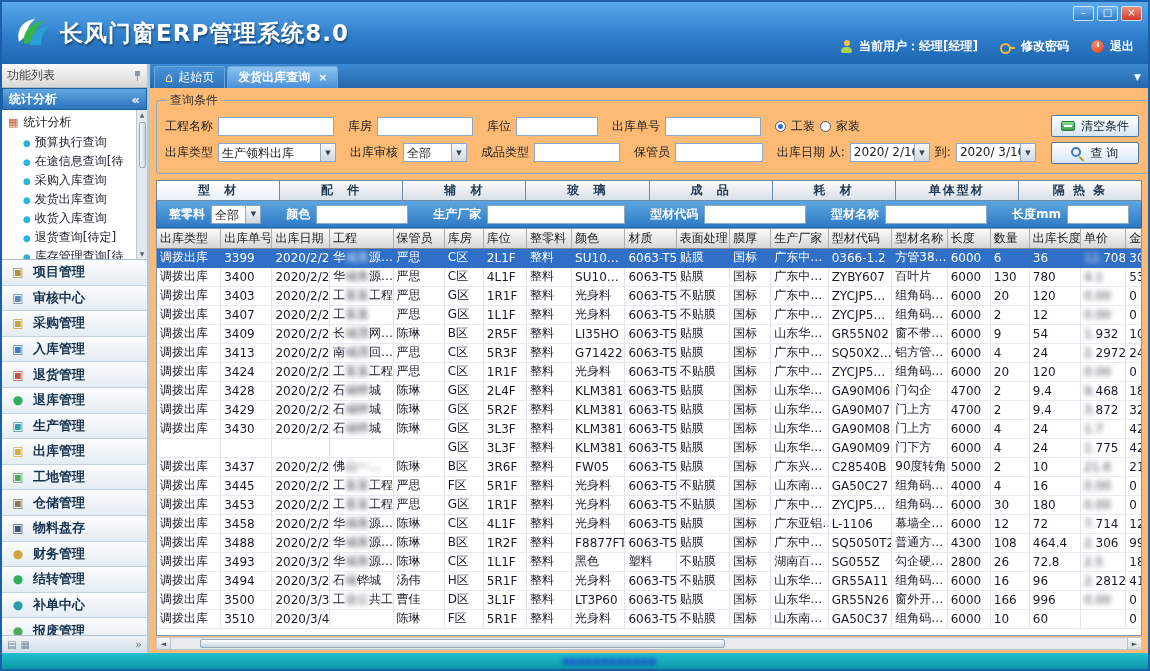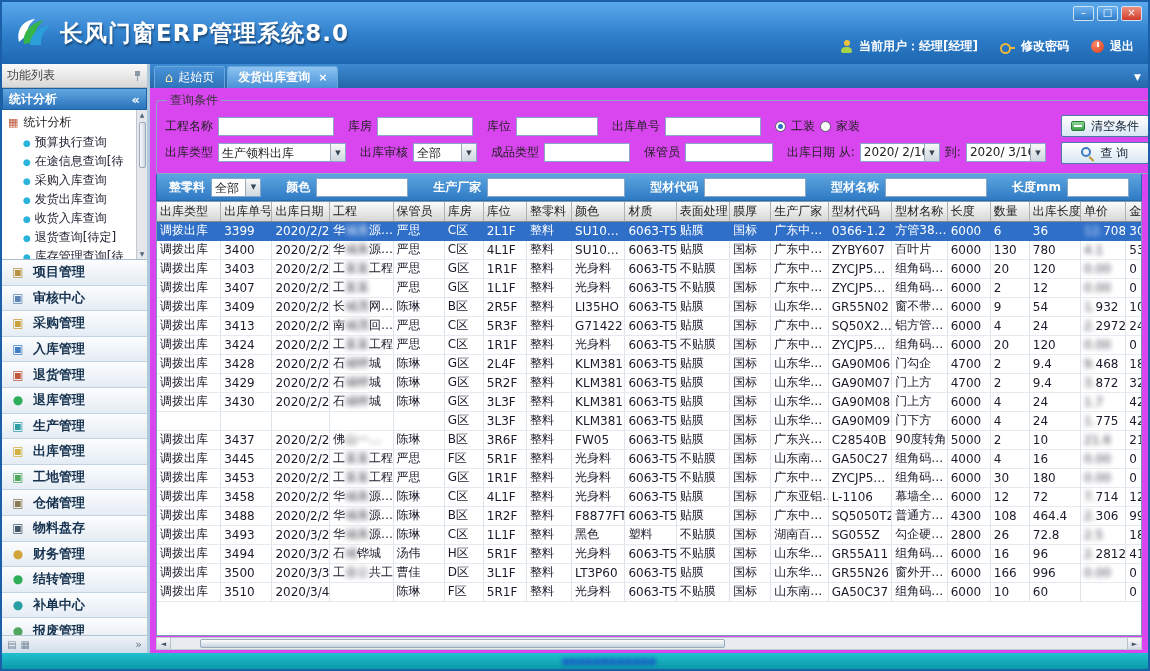--- a/index.html
+++ b/index.html
@@ -58,21 +58,21 @@
 
   
   .main{flex:1 1 auto;display:flex;flex-direction:column;overflow:hidden}
   .tabbar{height:24px;flex:0 0 auto;background:linear-gradient(#3c8ad2,#2566a9);display:flex;align-items:flex-end;padding:2px 4px 0;position:relative}
   .tab{display:flex;align-items:center;gap:5px;padding:0 10px;height:22px;font-size:12px;color:#fff;background:linear-gradient(#4a93d8,#2d74ba);border:1px solid #6aa8dc;border-bottom:none;border-radius:3px 3px 0 0;margin-right:2px;white-space:nowrap}
   .tab.active{background:linear-gradient(#8cc4f0,#4a90d8);font-weight:bold}
   .tab-home-ico{color:#ffe9a0;font-size:13px}
   .tab-close{font-size:11px;margin-left:3px}
   .tab-overflow{position:absolute;right:7px;bottom:6px;color:#fff;font-size:9px}
 
-  .content{flex:1 1 auto;background:#d946ef;padding:2px 6px 3px;display:flex;flex-direction:column;overflow:hidden}
+  .content{flex:1 1 auto;background:#fdba74;padding:2px 6px 3px;display:flex;flex-direction:column;overflow:hidden}
 
   fieldset.query-box{border:1px solid #8aa8c8;border-radius:3px;padding:5px 8px 4px;position:relative;flex:0 0 auto;margin-top:2px}
   fieldset.query-box legend{font-size:12px;color:#333;padding:0 3px;margin-left:2px}
   .q-row{display:flex;align-items:center;gap:14px;margin:3px 0 7px;color:#222;padding-right:105px}
   .q-row:last-child{margin-bottom:2px}
   .fld{display:flex;align-items:center;gap:5px;white-space:nowrap}
   .tb{height:19px;border:1px solid #89a8c8;background:#fff;font-size:12px;padding:0 3px;font-family:inherit}
   .combo{height:19px;border:1px solid #89a8c8;background:#fff;display:flex;align-items:stretch;overflow:hidden}
   .combo .txt{padding:1px 3px 0;flex:1;overflow:hidden;white-space:nowrap}
   .combo .arr{width:15px;background:linear-gradient(#f8f8f8,#cfd8e0);border-left:1px solid #9ab;display:flex;align-items:center;justify-content:center;font-size:7px;color:#345}
@@ -299,21 +299,21 @@
             <span class="radio-group">
               <span class="radio checked"></span>
               <span>工装</span>
               <span class="radio"></span>
               <span>家装</span>
             </span>
           </div>
           <div class="q-row">
             <span class="fld">
               <span>出库类型</span>
-              <span class="combo" style="width:128px">
+              <span class="combo" style="width:118px">
                 <span class="txt">生产领料出库</span>
                 <span class="arr">▼</span>
               </span>
             </span>
             <span class="fld">
               <span>出库审核</span>
               <span class="combo" style="width:64px">
                 <span class="txt">全部</span>
                 <span class="arr">▼</span>
               </span>
@@ -342,20 +342,30 @@
           <div class="btn clear">
             <span class="icon-clear"></span>
             <span>清空条件</span>
           </div>
           <div class="btn search">
             <span class="icon-magnifier"></span>
             <span>查 询</span>
           </div>
         </fieldset>
 
+        <div class="mat-tabs">
+            <div class="mat-tab active">型  材</div>
+            <div class="mat-tab">配  件</div>
+            <div class="mat-tab">辅  材</div>
+            <div class="mat-tab">玻  璃</div>
+            <div class="mat-tab">成  品</div>
+            <div class="mat-tab">耗  材</div>
+            <div class="mat-tab">单体型材</div>
+            <div class="mat-tab">隔 热 条</div>
+          </div>
 
         <div class="filter-bar">
           <span>整零料</span>
           <span class="combo" style="width:62px;color:#222;font-weight:normal">
             <span class="txt">全部</span>
             <span class="arr">▼</span>
           </span>
           <span class="sp"></span>
           <span>颜色</span>
           <input class="tb" style="width: 92px;">

